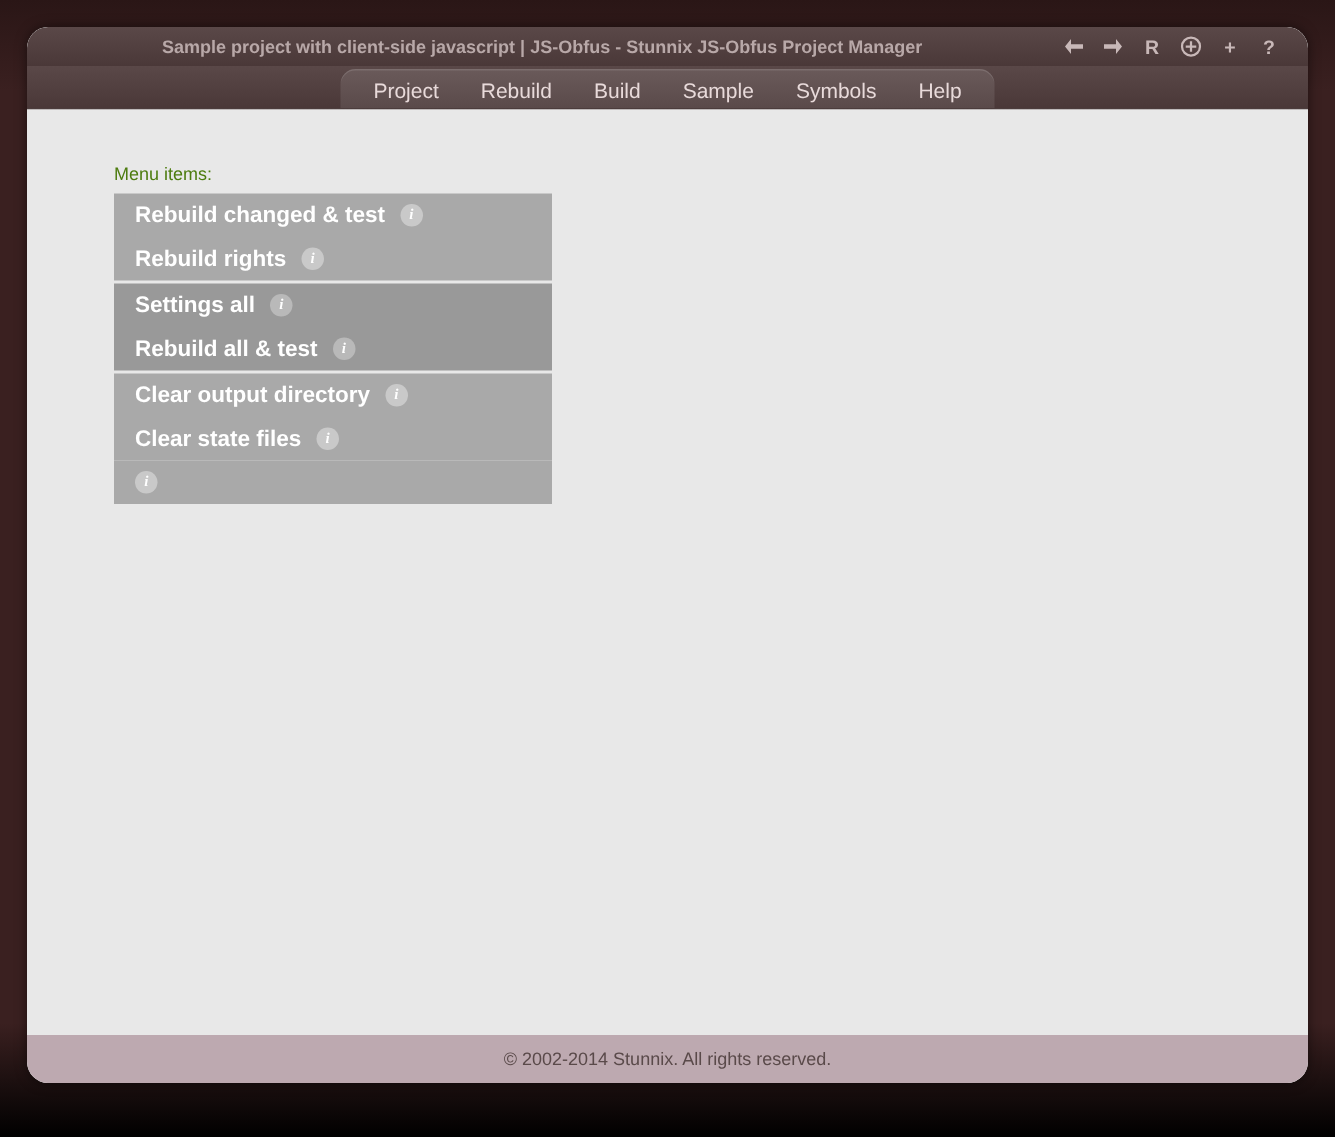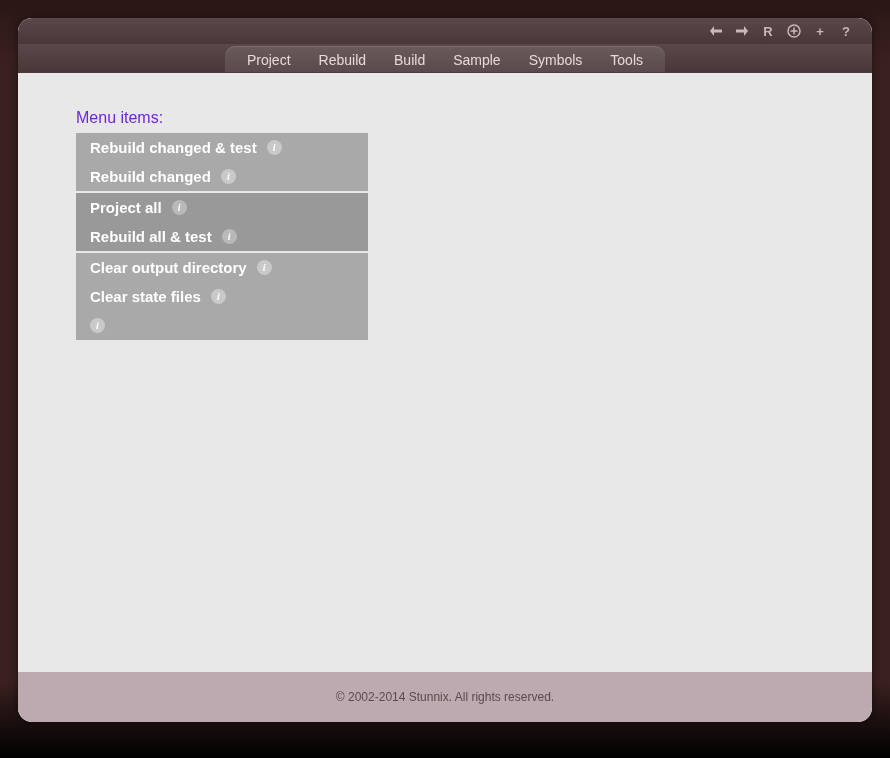--- a/index.html
+++ b/index.html
@@ -88,22 +88,22 @@
     display: flex;
     align-items: center;
   }
   .content {
     flex: 1;
     background: #E8E8E8;
     padding: 36px 58px;
     position: relative;
   }
   .section-label {
-    font-size: 16px;
-    color: #6d28d9;
+    font-size: 12px;
+    color: #4d7c0f;
     margin-bottom: 6px;
   }
   .menu-panel {
     width: 292px;
   }
   .menu-group {
     margin-bottom: 2px;
   }
   .menu-row {
     height: 29px;
@@ -133,39 +133,40 @@
     display: flex;
     align-items: center;
     justify-content: center;
     font-family: "Times New Roman", serif;
     font-style: italic;
     font-weight: bold;
     flex: 0 0 auto;
   }
   .menu-row.darker .info-badge { background: #B9B9B9; }
   .footer {
-    height: 50px;
+    height: 32px;
     background: #BDA9B0;
     display: flex;
     align-items: center;
     justify-content: center;
     color: #5a4a4a;
     font-size: 12px;
     border-bottom-left-radius: 14px;
     border-bottom-right-radius: 14px;
   }
   svg.tool-arrow { fill: #c8b8b8; }
 </style>
 </head>
 <body>
 
 <div class="outer-frame">
   <div class="window">
 
     <div class="titlebar">
+      <span class="titlebar-title">Sample project with client-side javascript | JS-Obfus - Stunnix JS-Obfus Project Manager</span>
       <div class="titlebar-tools">
         <div class="titlebar-tool">
           <svg class="tool-arrow" width="12" height="10" viewBox="0 0 12 10">
               <path d="M12 3.5H4V0L0 5l4 5V6.5h8z"></path>
             </svg>
         </div>
         <div class="titlebar-tool">
           <svg class="tool-arrow" width="12" height="10" viewBox="0 0 12 10">
               <path d="M0 3.5h8V0l4 5-4 5V6.5H0z"></path>
             </svg>
@@ -188,43 +189,43 @@
       </div>
     </div>
 
     <div class="menubar">
       <div class="menubar-inner">
         <div class="menubar-item">Project</div>
         <div class="menubar-item">Rebuild</div>
         <div class="menubar-item">Build</div>
         <div class="menubar-item">Sample</div>
         <div class="menubar-item">Symbols</div>
-        <div class="menubar-item">Tools</div>
+        <div class="menubar-item">Help</div>
       </div>
     </div>
 
     <div class="content">
       <div class="section-label">Menu items:</div>
 
       <div class="menu-panel">
 
         <div class="menu-group">
           <div class="menu-row">
             <span class="menu-row-label">Rebuild changed &amp; test</span>
             <span class="info-badge">i</span>
           </div>
           <div class="menu-row">
-            <span class="menu-row-label">Rebuild changed</span>
+            <span class="menu-row-label">Rebuild rights</span>
             <span class="info-badge">i</span>
           </div>
         </div>
 
         <div class="menu-group">
           <div class="menu-row darker">
-            <span class="menu-row-label">Project all</span>
+            <span class="menu-row-label">Settings all</span>
             <span class="info-badge">i</span>
           </div>
           <div class="menu-row darker">
             <span class="menu-row-label">Rebuild all &amp; test</span>
             <span class="info-badge">i</span>
           </div>
         </div>
 
         <div class="menu-group">
           <div class="menu-row">

